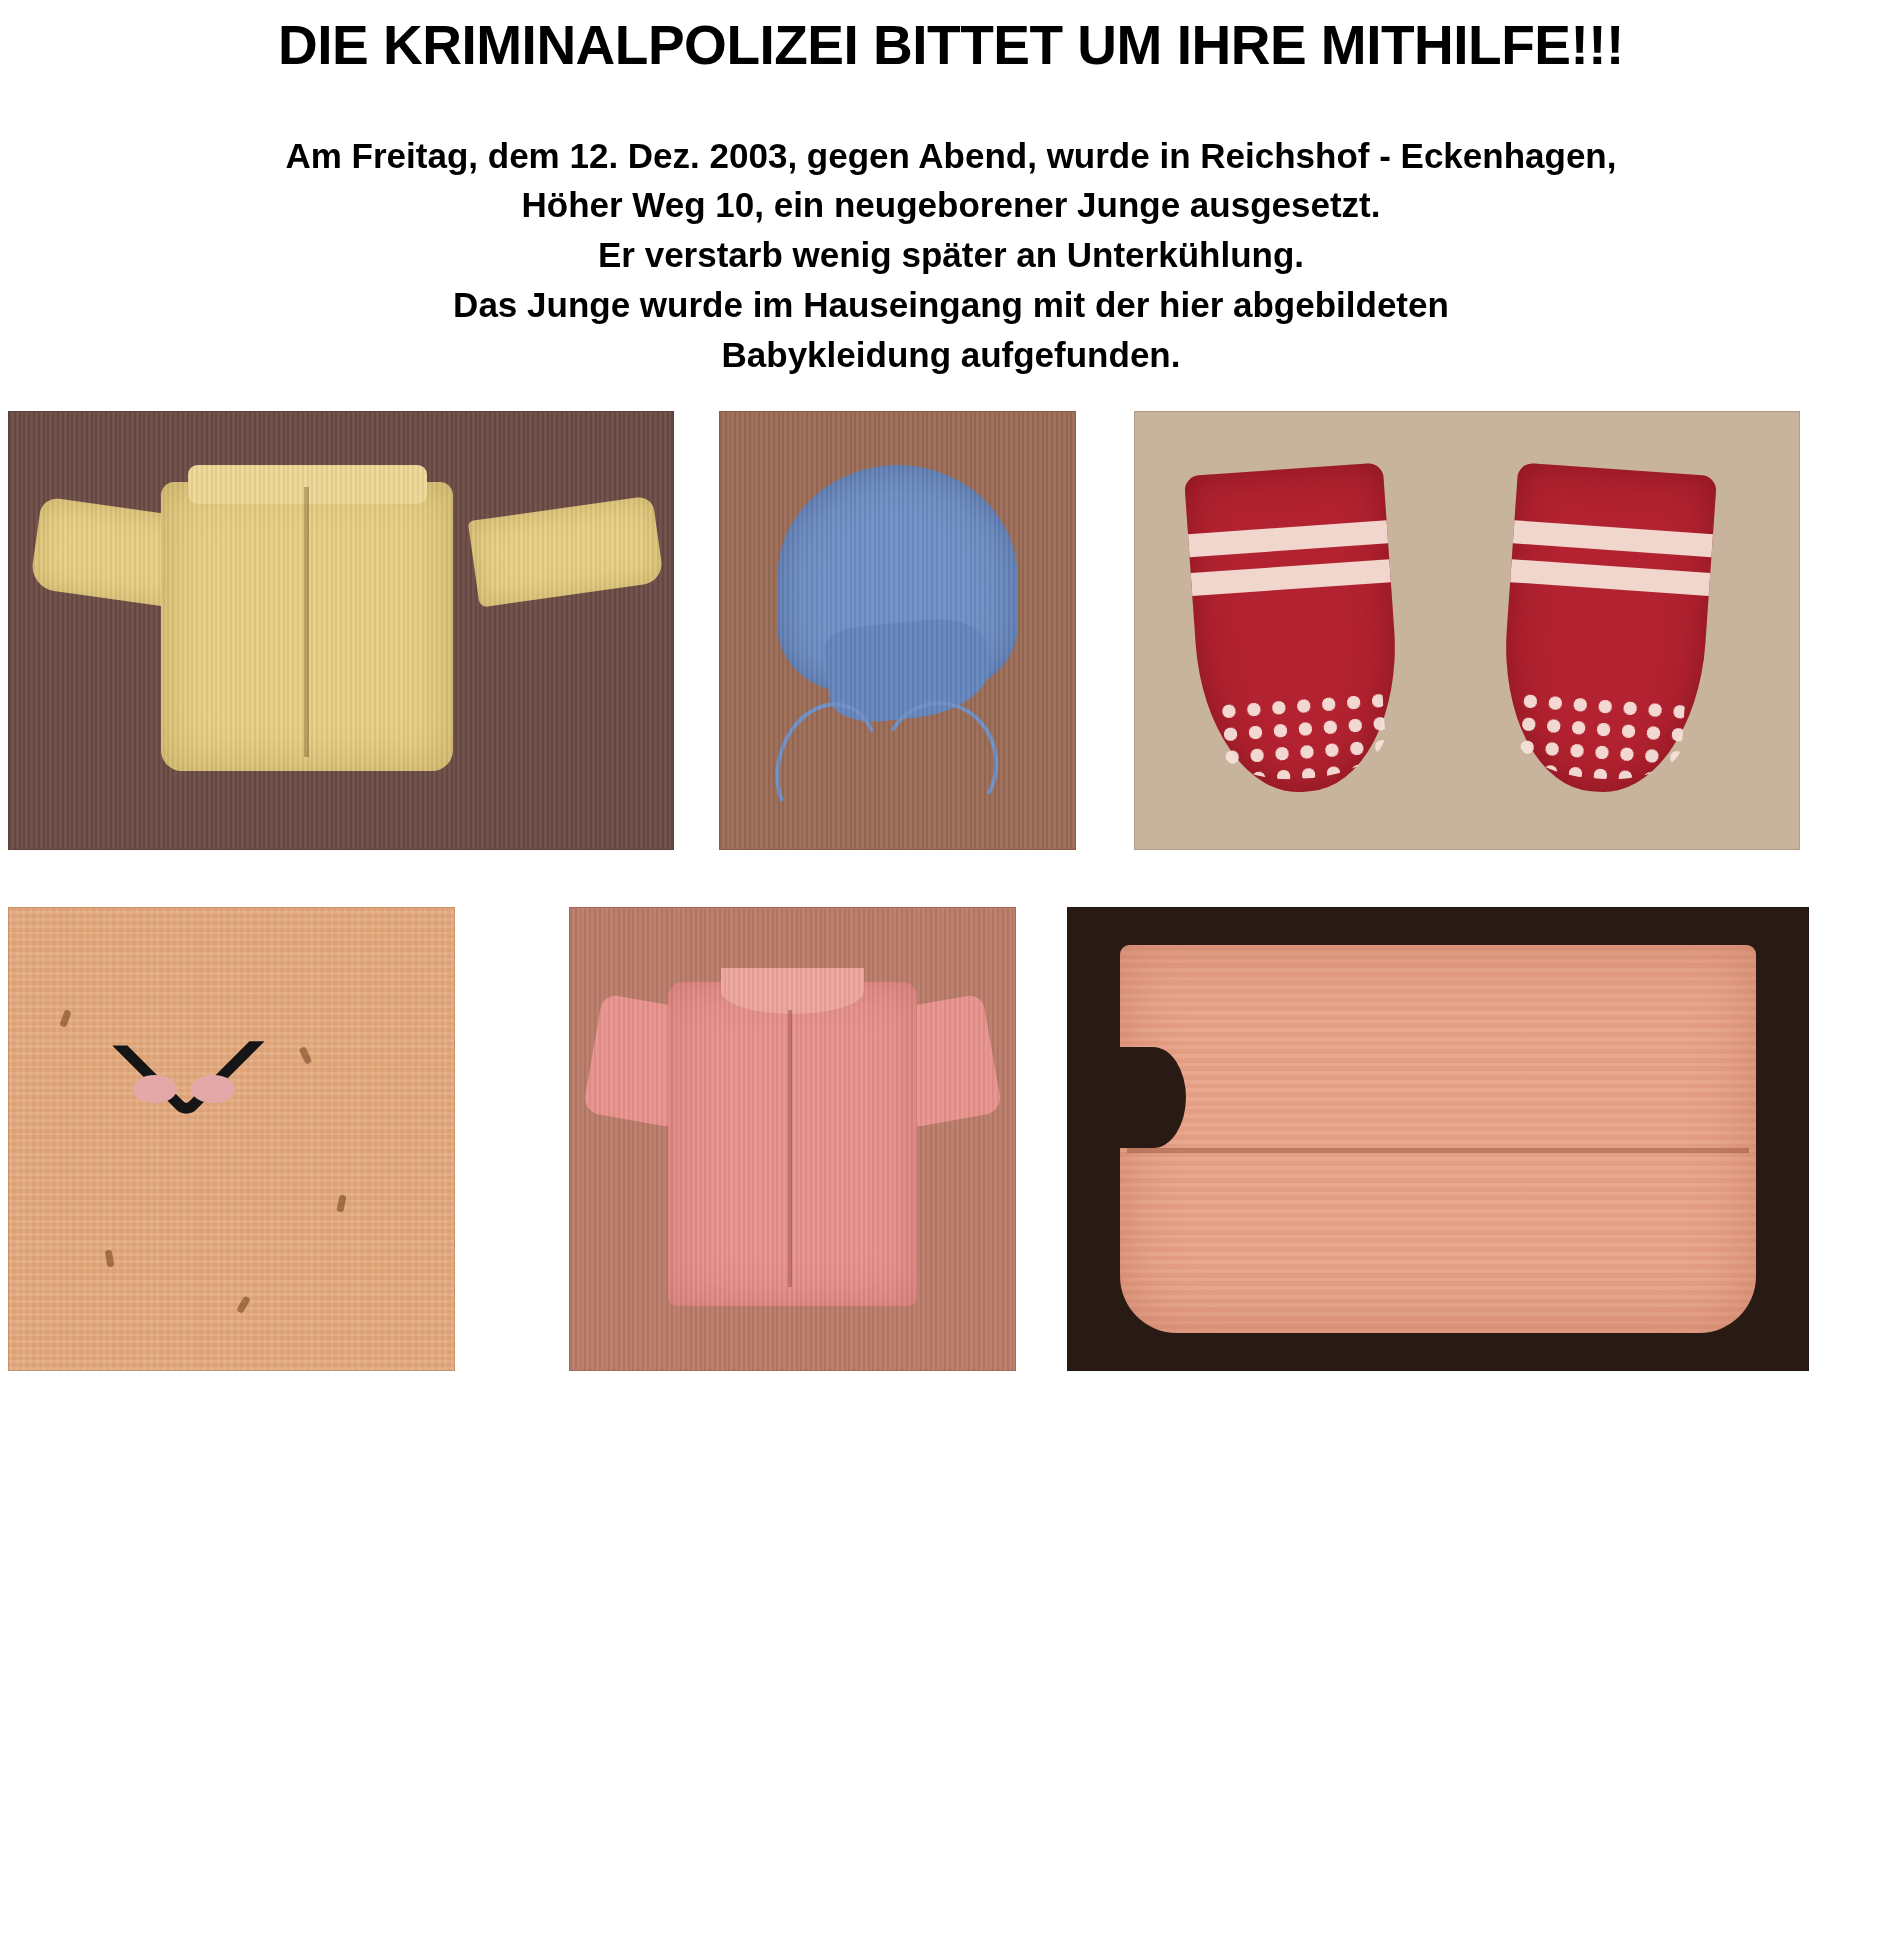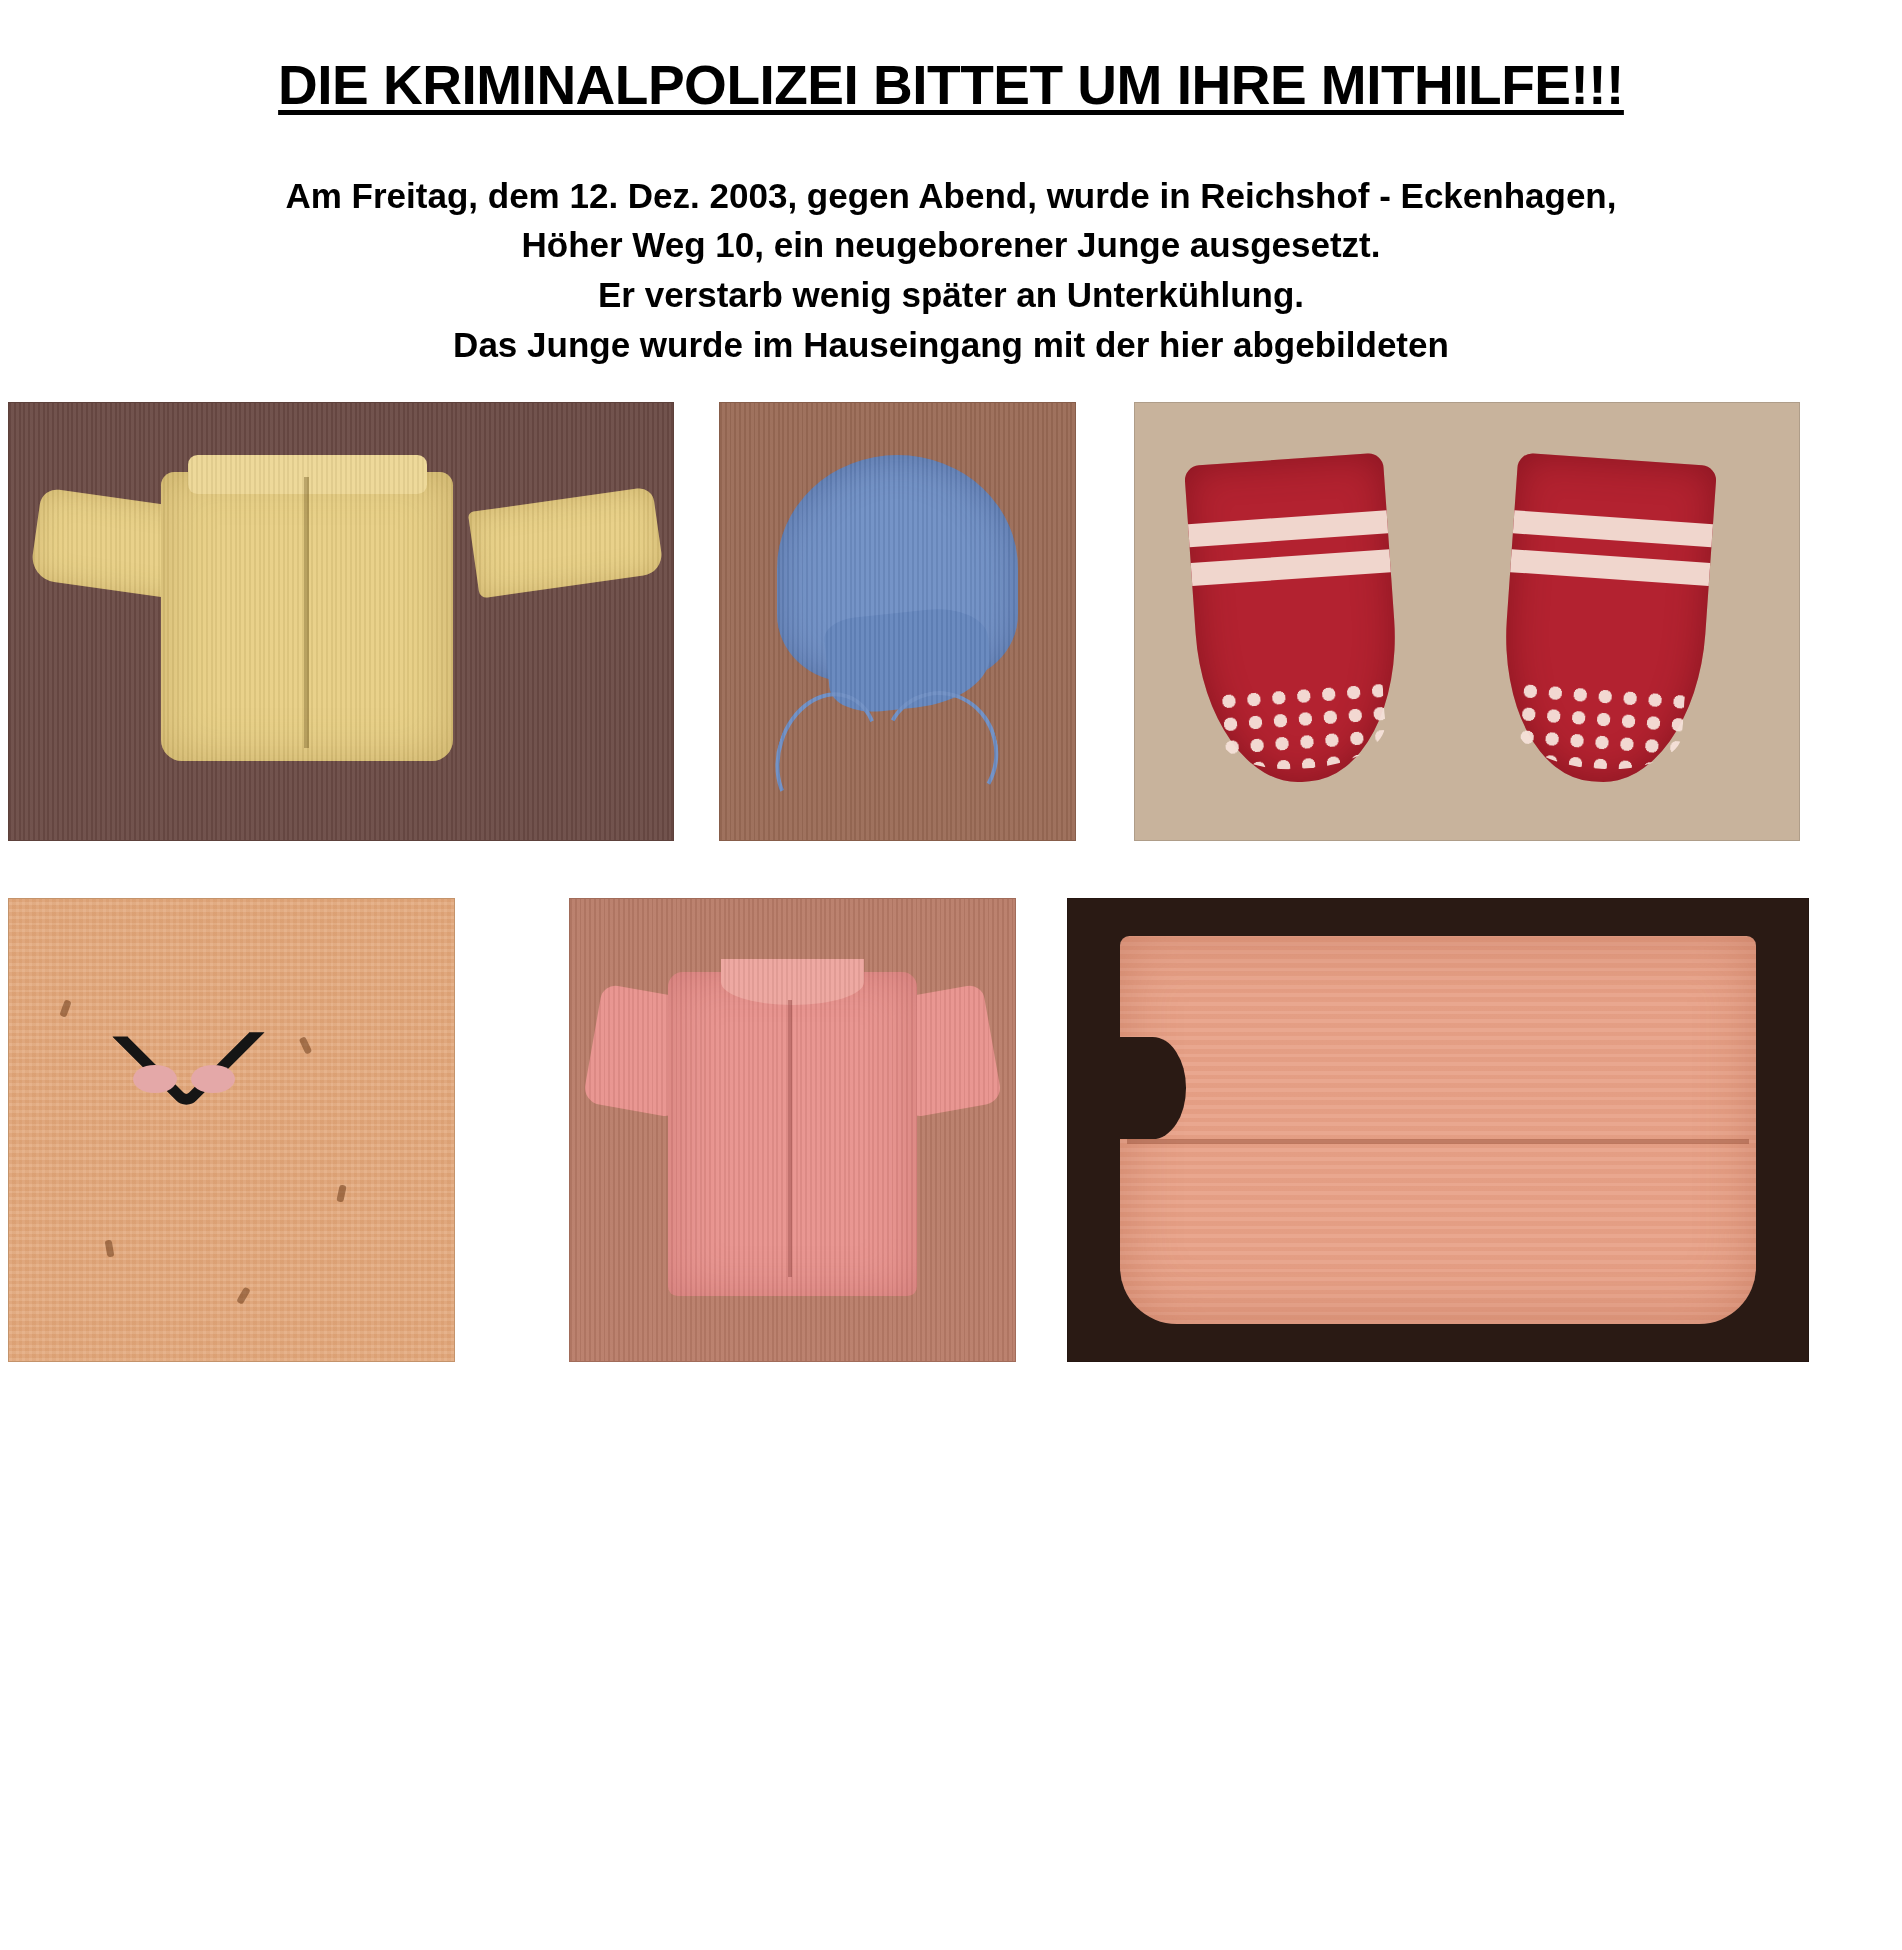--- a/index.html
+++ b/index.html
@@ -23,26 +23,24 @@
     padding: 0;
     position: relative;
   }
 
   
   .header {
     text-align: center;
     font-size: 55px;
     font-weight: bold;
     letter-spacing: -0.5px;
-    text-decoration: underline;
     text-underline-offset: 5.7px;
     padding-top: 13.3px;
     padding-bottom: 9.5px;
     white-space: nowrap;
-    margin-top: 40px;
   }
 
   
   .banner {
     margin: 13.3px 7.6px 0 7.6px;
     height: 418px;
     background: #a81f28;
     background-image:
       linear-gradient(90deg, rgba(255,255,255,0.035) 0 1.9px, rgba(0,0,0,0.03) 1.9px 4.8px),
       linear-gradient(0deg, rgba(255,255,255,0.02) 0 2.9px, rgba(0,0,0,0.02) 2.9px 5.7px);
@@ -217,20 +215,21 @@
 <div class="poster">
 
   <div class="header">DIE KRIMINALPOLIZEI BITTET UM IHRE MITHILFE!!!</div>
 
 
   <div class="body-text">
     <span class="line">Am Freitag, dem 12. Dez. 2003, gegen Abend, wurde in Reichshof - Eckenhagen,</span>
     <span class="line">Höher Weg 10, ein neugeborener Junge ausgesetzt.</span>
     <span class="line">Er verstarb wenig später an Unterkühlung.</span>
     <span class="line">Das Junge wurde im Hauseingang mit der hier abgebildeten</span>
+    <span class="line">Babykleidung aufgefunden.</span>
   </div>
 
   <div class="photos">
 
     <div class="photo p1">
       <div class="art">
         <div class="jacket-sleeve-l"></div>
         <div class="jacket-sleeve-r"></div>
         <div class="jacket-body"></div>
         <div class="jacket-collar"></div>

